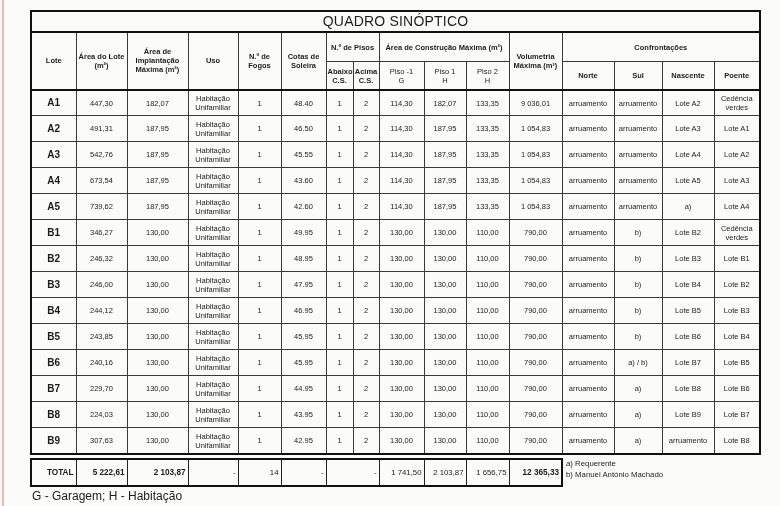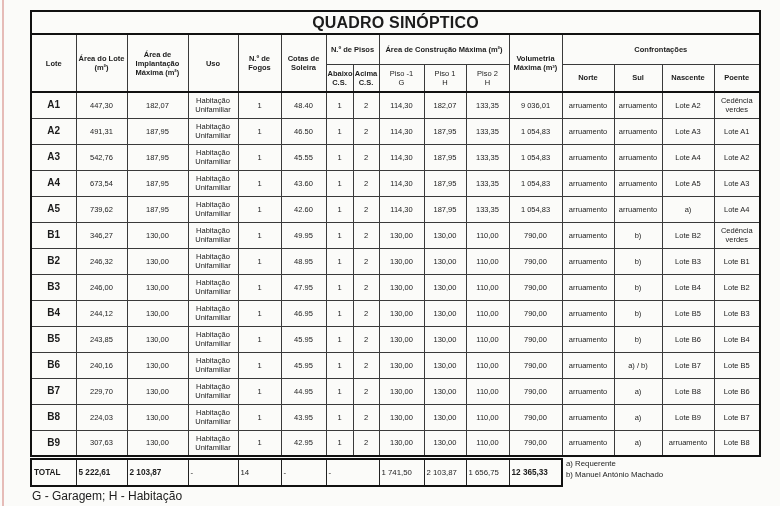--- a/index.html
+++ b/index.html
@@ -22,40 +22,40 @@
     border: 2px solid #111;
   }
   .main-table th, .main-table td {
     border: 1px solid #3a3a3a;
     text-align: center; vertical-align: middle;
     font-size: 7.5px; line-height: 1.2;
     padding: 1px 1px;
     overflow: hidden;
   }
   .title-row th {
-    height: 20px; font-size: 16px; font-weight: bold;
+    height: 20px; font-size: 14px; font-weight: normal;
     border-bottom: 2px solid #111; letter-spacing: .2px;
   }
   .hdr { font-weight: bold; font-size: 8px; line-height: 1.15; }
   .group-row th { height: 30px; }
   .sub-row th { height: 28px; }
   .sub-row th { border-bottom: 2px solid #111; }
   .group-row th[rowspan] { border-bottom: 2px solid #111; }
   .cs-hdr { font-size: 6.8px; }
   .main-table tbody td { height: 26px; }
   .main-table tbody td.lote { font-weight: bold; font-size: 10px; }
   .uso-cell { font-size: 7px; margin-left: 15px; }
   
   .total-table {
     position: absolute; left: 30px; top: 458px; width: 531px;
     border: 2px solid #111;
   }
   .total-table td {
     border: 1px solid #222;
-    height: 27px; text-align: left; vertical-align: middle;
+    height: 27px; text-align: right; vertical-align: middle;
     font-size: 7.8px; padding: 1px 2px;
   }
   .total-table td.b { font-weight: bold; font-size: 8.2px; }
   
   .legend {
     position: absolute; left: 566px; top: 458px;
     font-size: 7.8px; line-height: 1.45;
   }
   .footnote {
     position: absolute; left: 32px; top: 489px;

